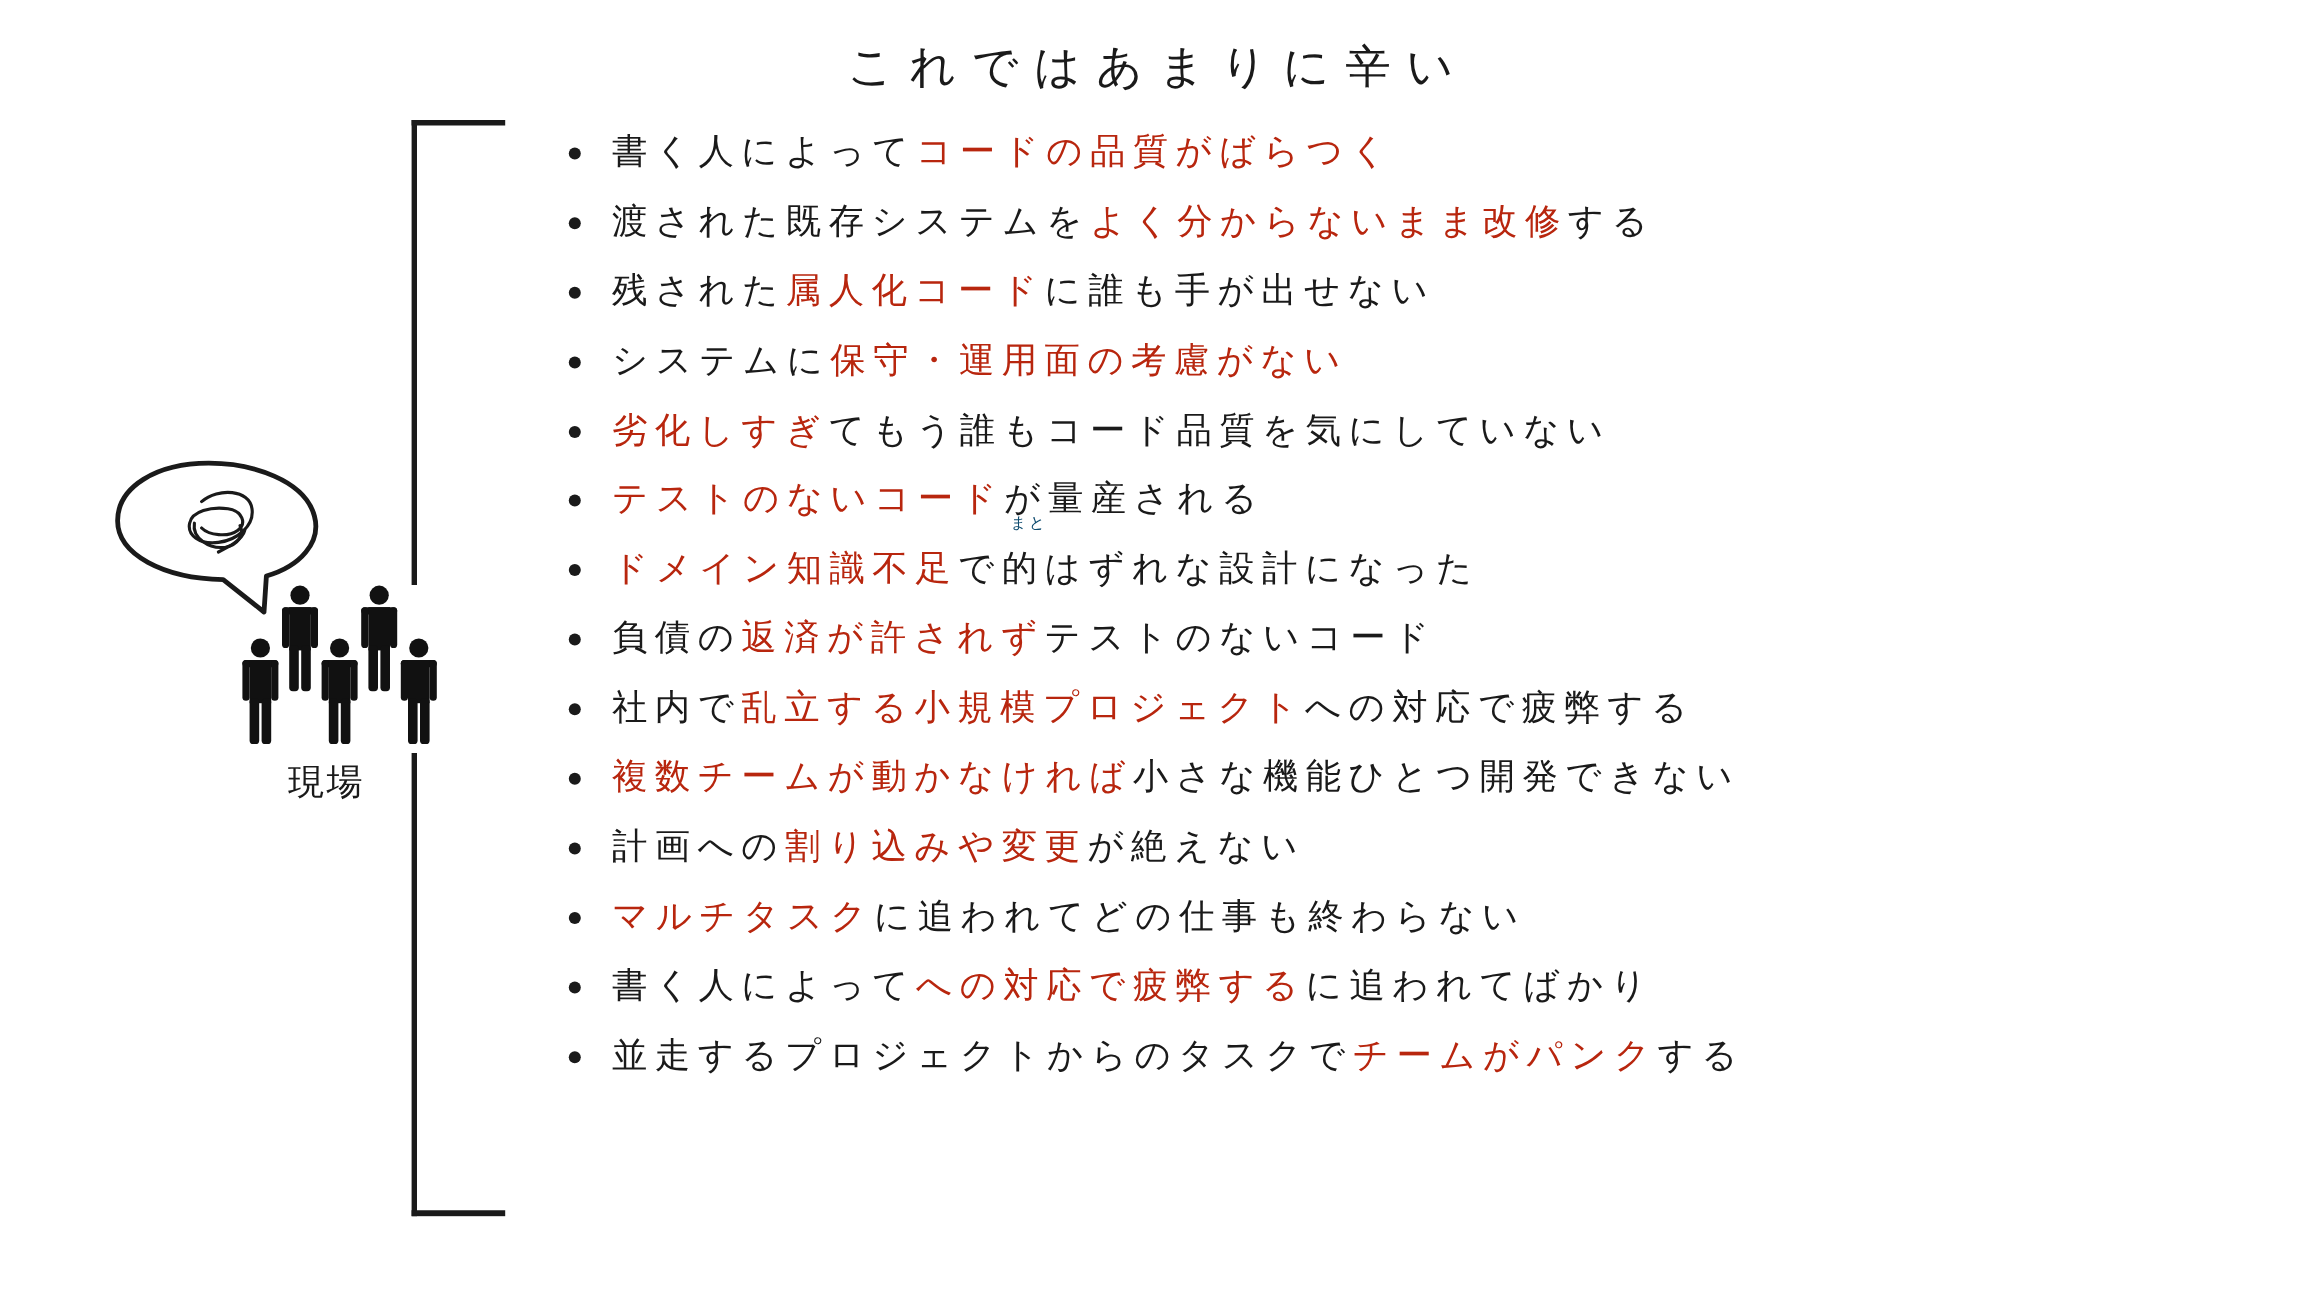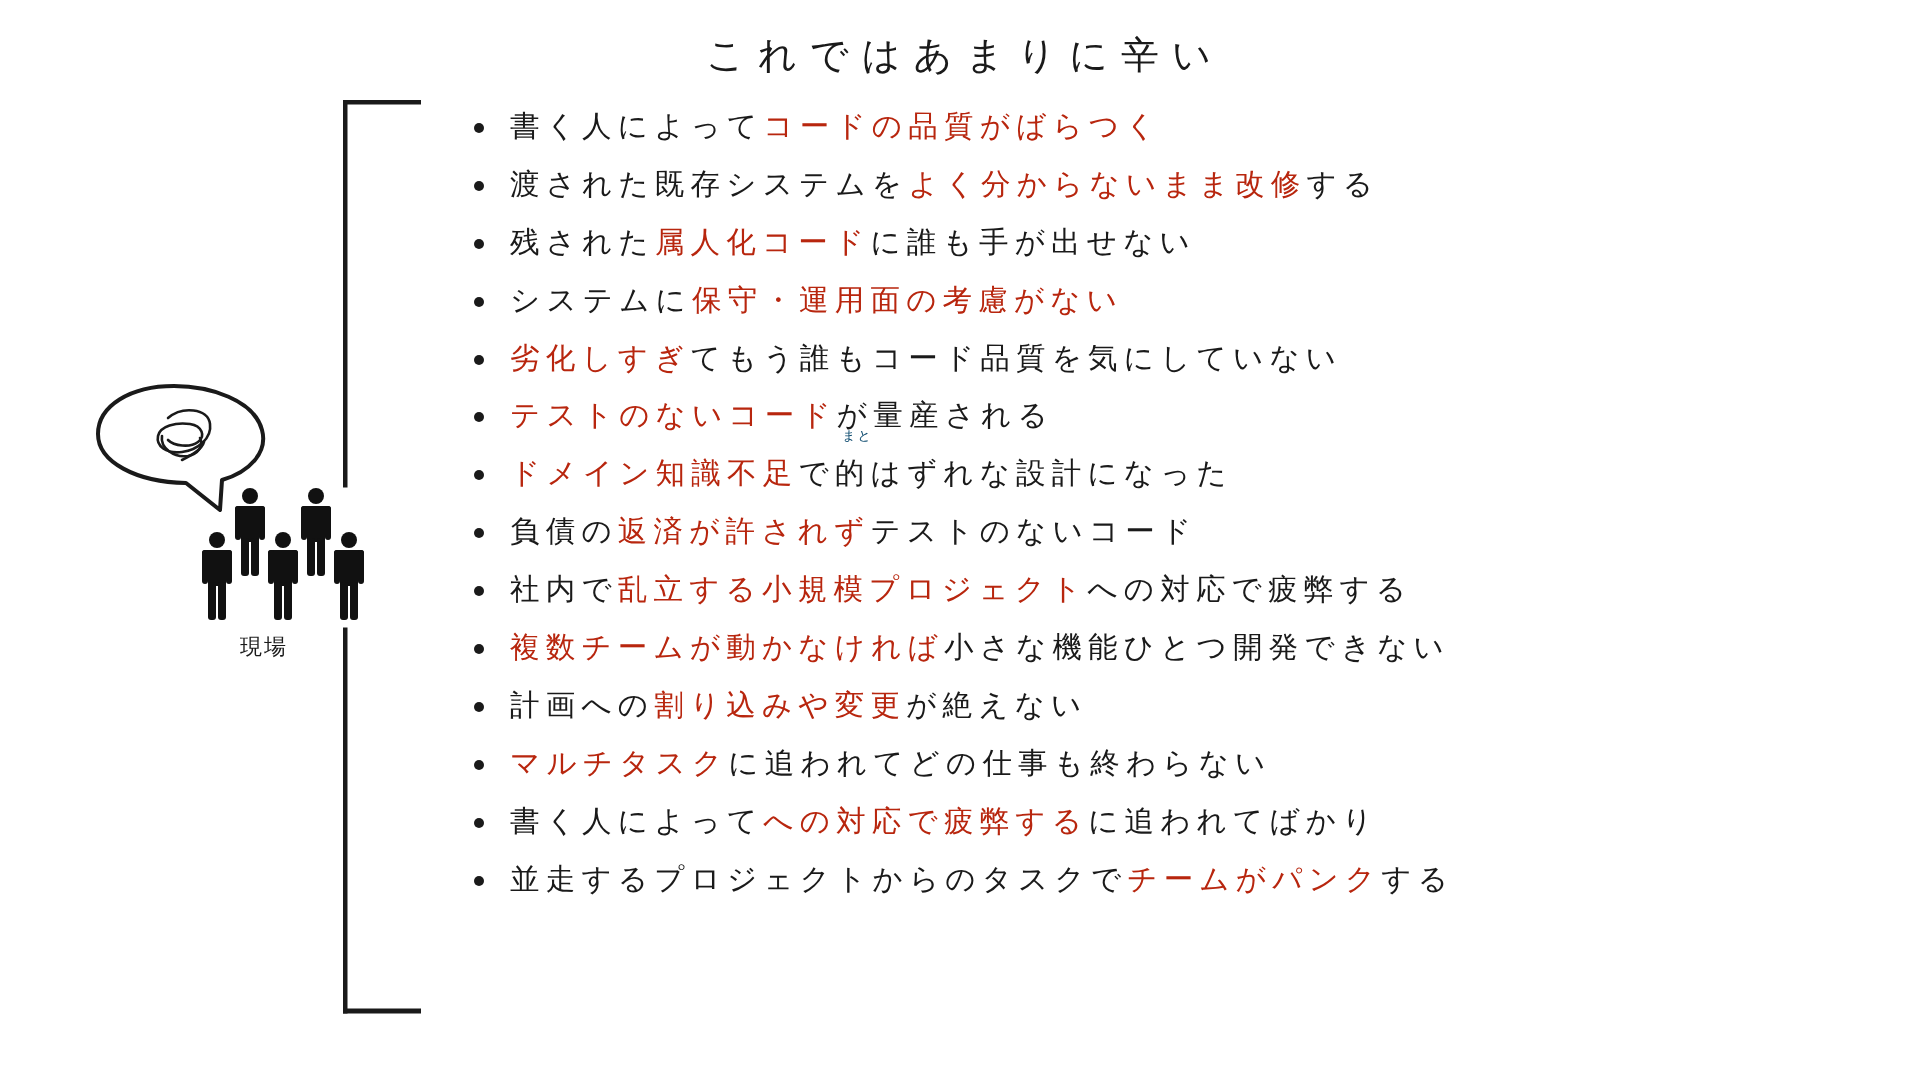--- a/index.html
+++ b/index.html
@@ -85,21 +85,21 @@
     position: absolute;
     left: 90px;
     top: 380px;
     width: 280px;
     height: 250px;
   }
   .people-label {
     position: absolute;
     left: 240px;
     top: 632px;
-    font-size: 22px;
+    font-size: 30px;
     letter-spacing: 2px;
     color: #1a1a1a;
   }
 </style>
 </head>
 <body>
 
 <div>
 
   <h1 class="slide-title">これではあまりに辛い</h1>

